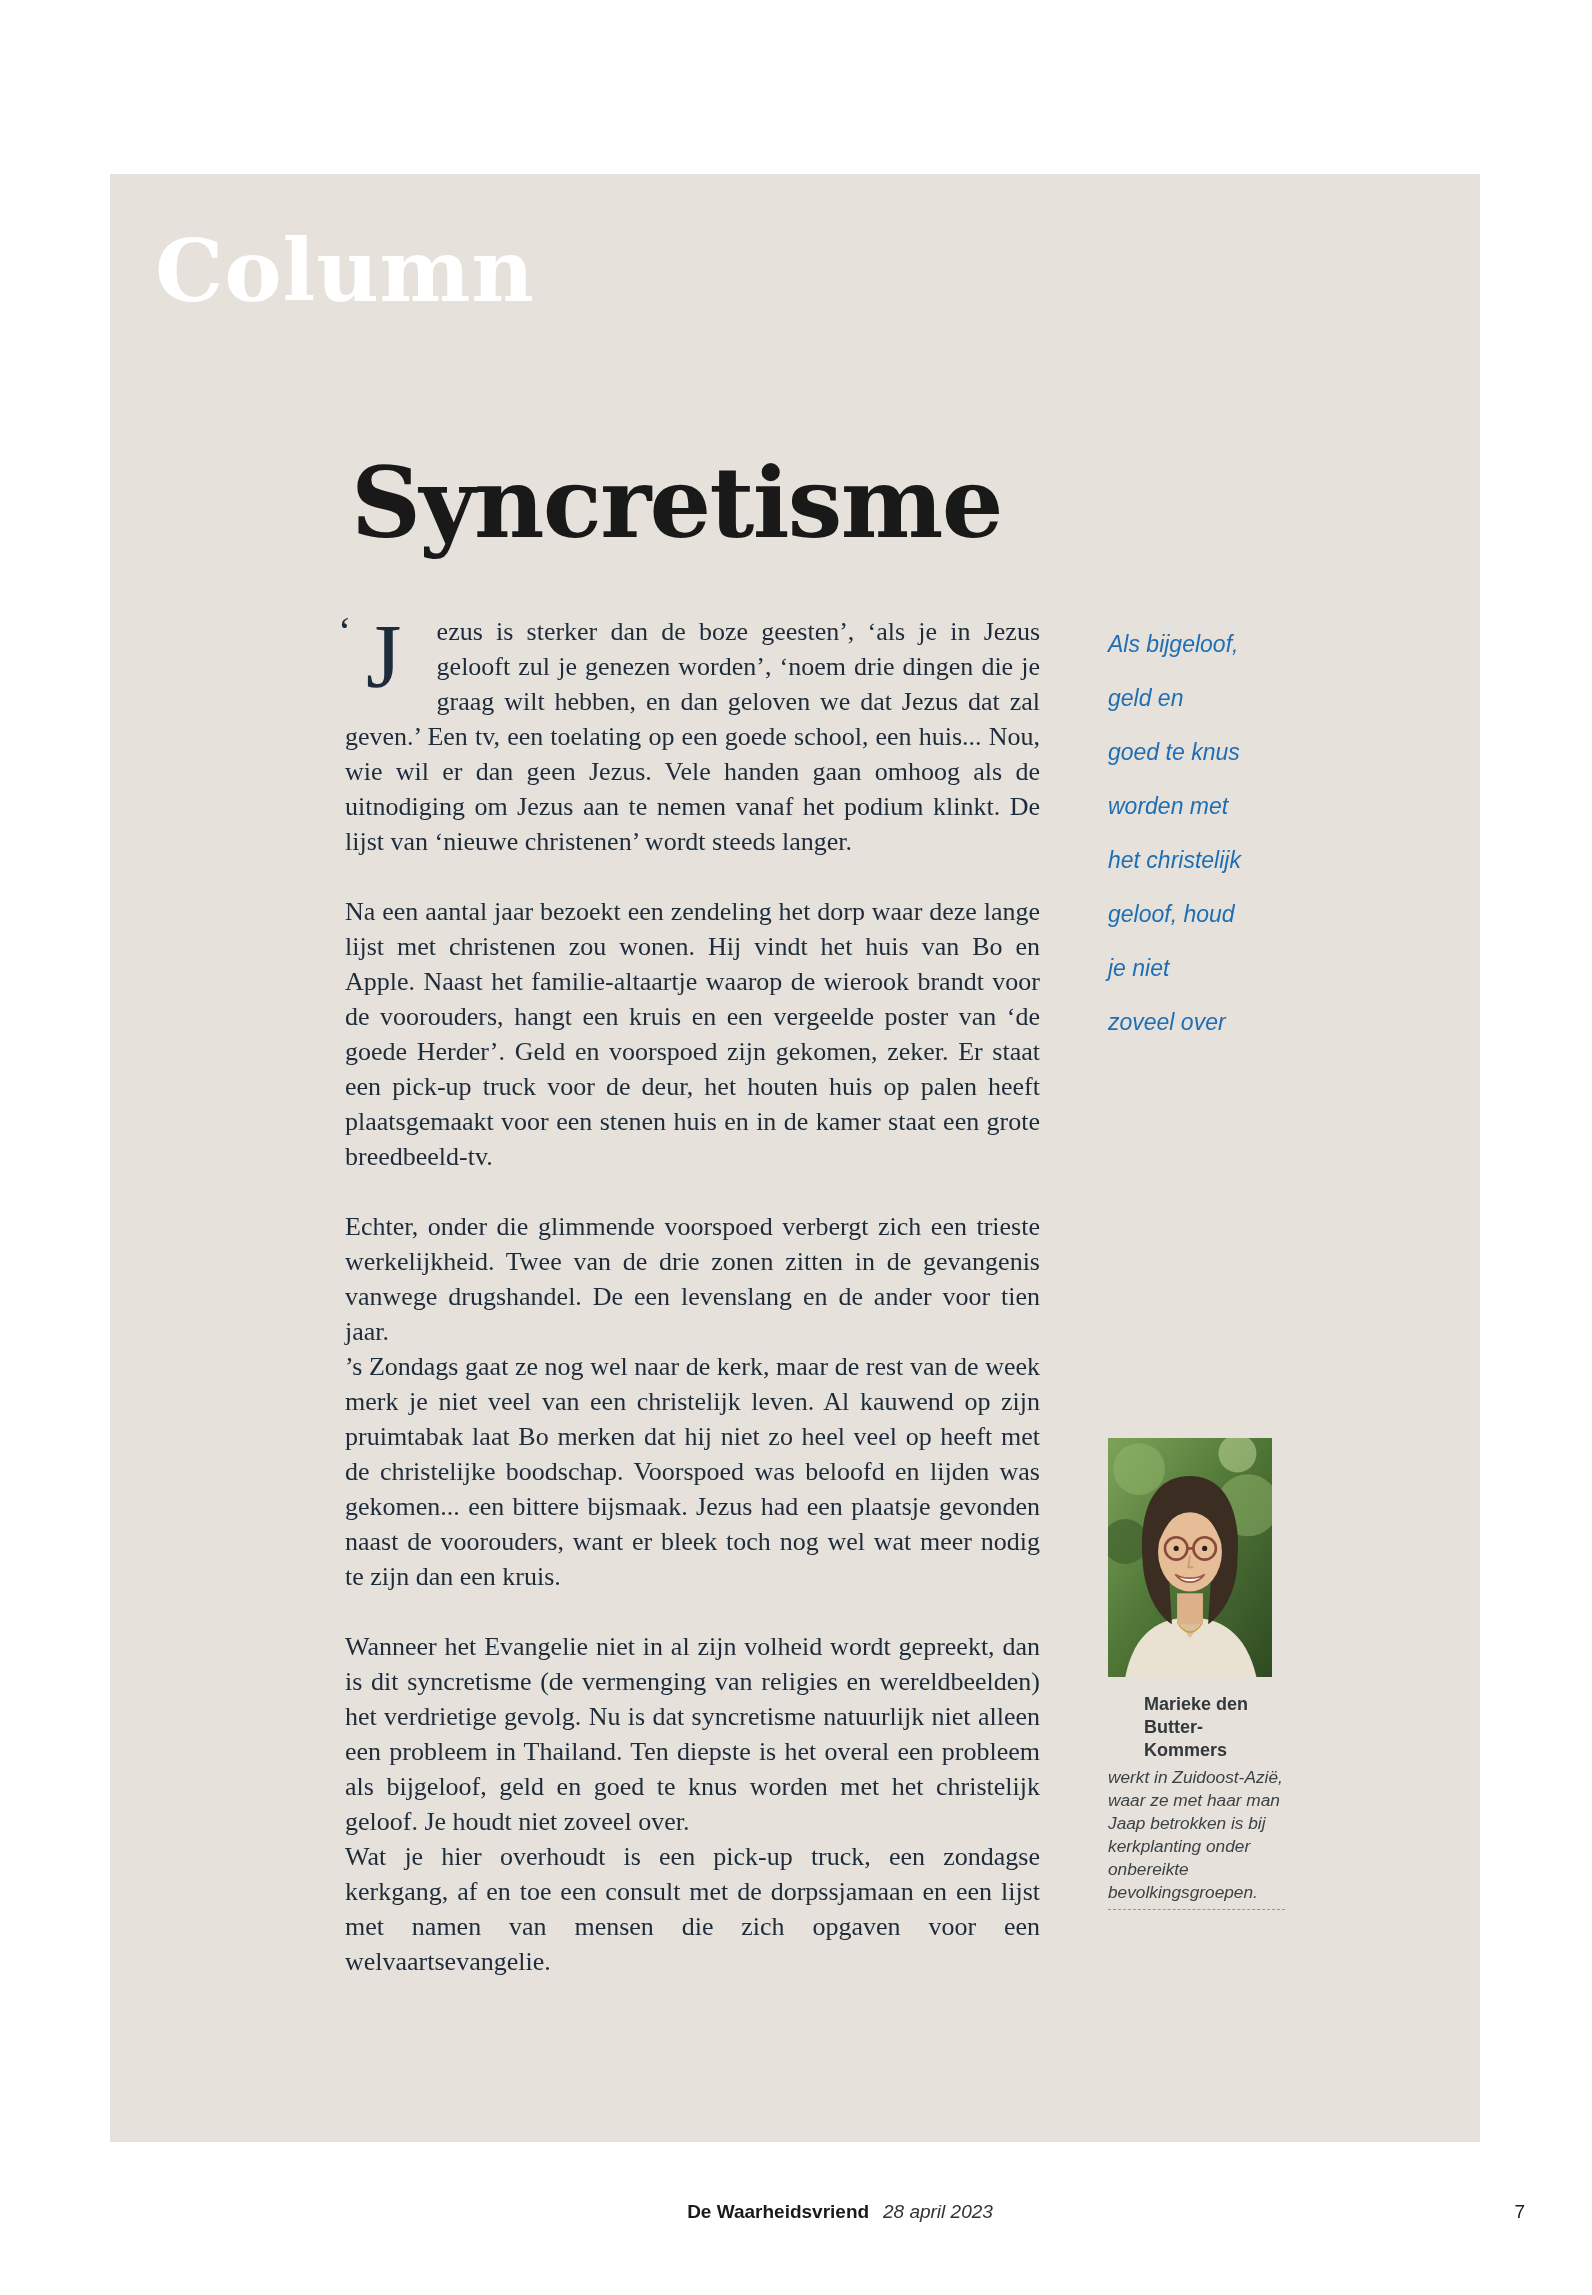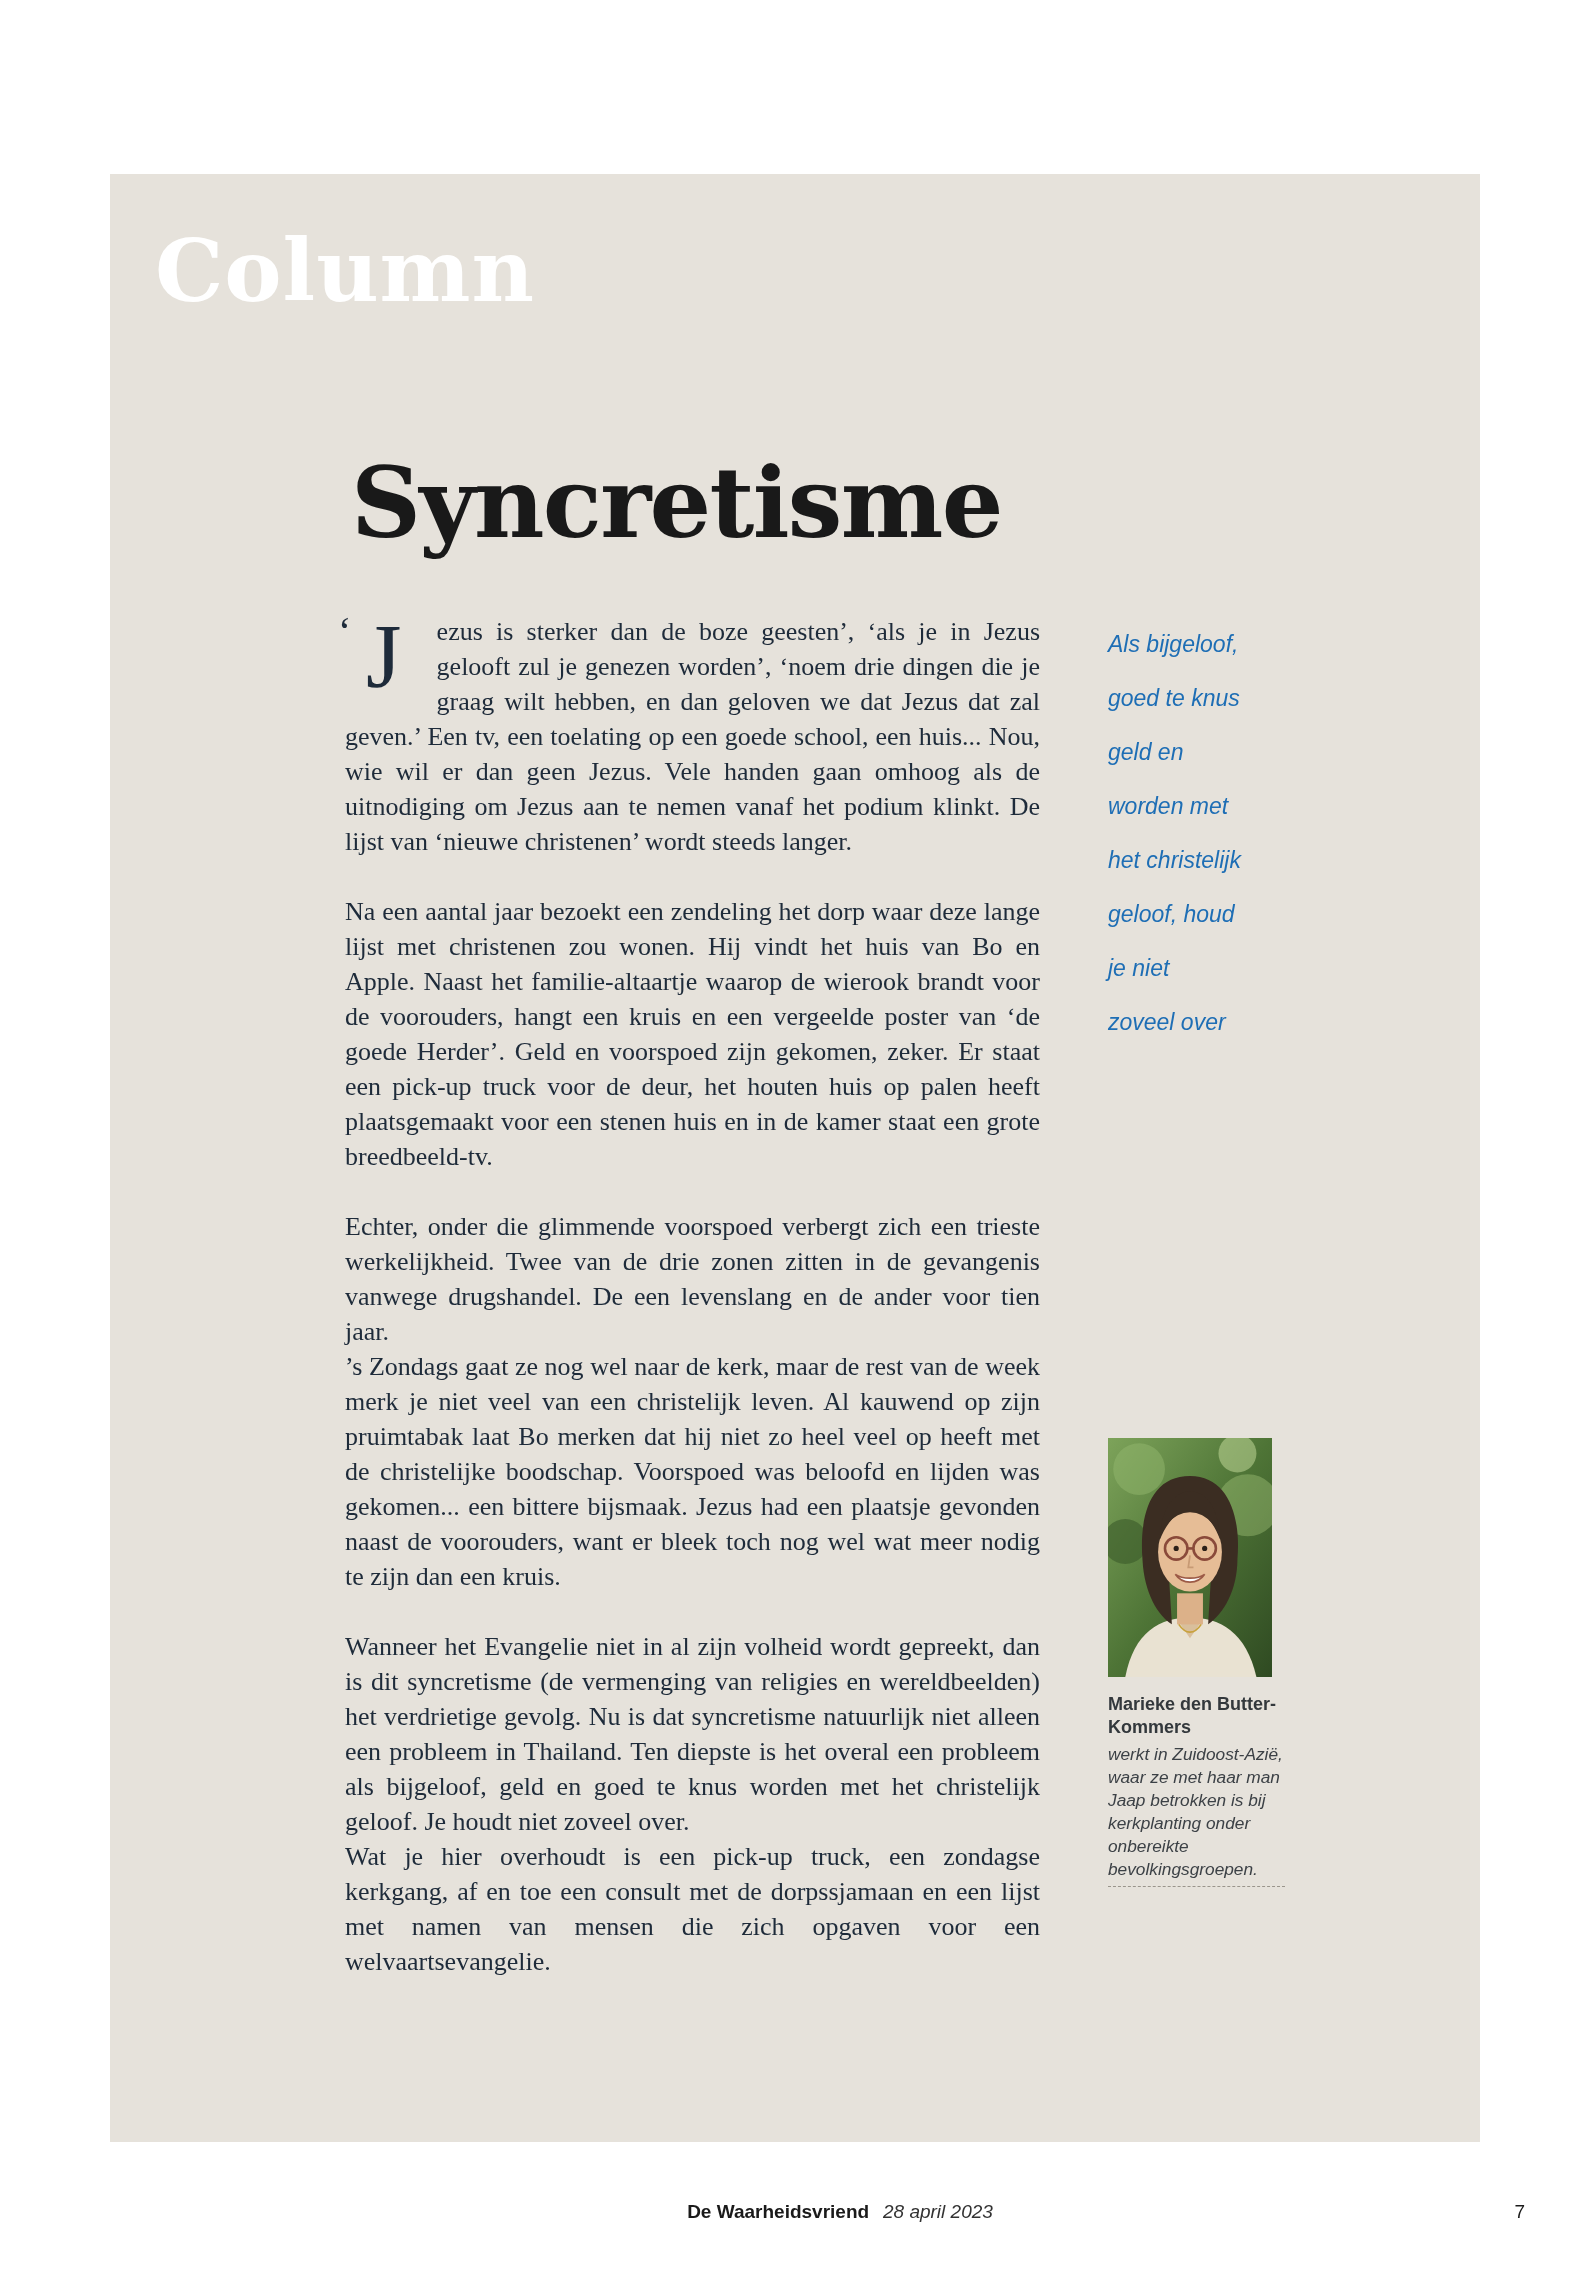--- a/index.html
+++ b/index.html
@@ -48,21 +48,21 @@
     font-size:23px;line-height:54px;color:#1e6eb5;
   }
   .author-photo{
     position:absolute;left:1108px;top:1438px;width:164px;height:239px;overflow:hidden;
     background:#4e7436;
   }
   .author-caption{
     position:absolute;left:1108px;top:1693px;width:177px;
     font-family:"Liberation Sans",sans-serif;
   }
-  .cap-name{font-weight:bold;font-size:18px;line-height:23px;color:#33383c;}
+  .cap-name{font-weight:bold;font-size:18px;line-height:23px;color:#33383c;margin-left:36px;}
   .cap-bio{
     font-style:italic;font-size:17.3px;line-height:23px;color:#3c4146;margin-top:3.5px;
     padding-bottom:5px;border-bottom:0.9px dashed #9a958c;
   }
   .footer{
     position:absolute;left:0;top:2201px;width:1592px;text-align:center;
     font-family:"Liberation Sans",sans-serif;font-size:19px;color:#1a1a1a;margin-left:44px;
   }
   .f-mag{font-weight:bold;}
   .f-date{font-style:italic;margin-left:8.6px;color:#333;}
@@ -95,22 +95,22 @@
     </div>
     <div class="para gap">Na een aantal jaar bezoekt een zendeling het dorp waar deze lange lijst met christenen zou wonen. Hij vindt het huis van Bo en Apple. Naast het familie-altaartje waarop de wierook brandt voor de voorouders, hangt een kruis en een vergeelde poster van ‘de goede Herder’. Geld en voorspoed zijn gekomen, zeker. Er staat een pick-up truck voor de deur, het houten huis op palen heeft plaatsgemaakt voor een stenen huis en in de kamer staat een grote breedbeeld-tv.</div>
     <div class="para gap">Echter, onder die glimmende voorspoed verbergt zich een trieste werkelijkheid. Twee van de drie zonen zitten in de gevangenis vanwege drugshandel. De een levenslang en de ander voor tien jaar.</div>
     <div class="para">’s Zondags gaat ze nog wel naar de kerk, maar de rest van de week merk je niet veel van een christelijk leven. Al kauwend op zijn pruimtabak laat Bo merken dat hij niet zo heel veel op heeft met de christelijke boodschap. Voorspoed was beloofd en lijden was gekomen... een bittere bijsmaak. Jezus had een plaatsje gevonden naast de voorouders, want er bleek toch nog wel wat meer nodig te zijn dan een kruis.</div>
     <div class="para gap">Wanneer het Evangelie niet in al zijn volheid wordt gepreekt, dan is dit syncretisme (de vermenging van religies en wereldbeelden) het verdrietige gevolg. Nu is dat syncretisme natuurlijk niet alleen een probleem in Thailand. Ten diepste is het overal een probleem als bijgeloof, geld en goed te knus worden met het christelijk geloof. Je houdt niet zoveel over.</div>
     <div class="para">Wat je hier overhoudt is een pick-up truck, een zondagse kerkgang, af en toe een consult met de dorpssjamaan en een lijst met namen van mensen die zich opgaven voor een welvaartsevangelie.</div>
   </div>
 
   <div class="pull-quote">
     <div>Als bijgeloof,</div>
+    <div>geld en</div>
     <div>goed te knus</div>
-    <div>geld en</div>
     <div>worden met</div>
     <div>het christelijk</div>
     <div>geloof, houd</div>
     <div>je niet</div>
     <div>zoveel over</div>
   </div>
 
   <div class="author-photo">
     <svg width="164" height="239" viewBox="0 0 190 277" xmlns="http://www.w3.org/2000/svg" aria-hidden="true">
       <defs>

